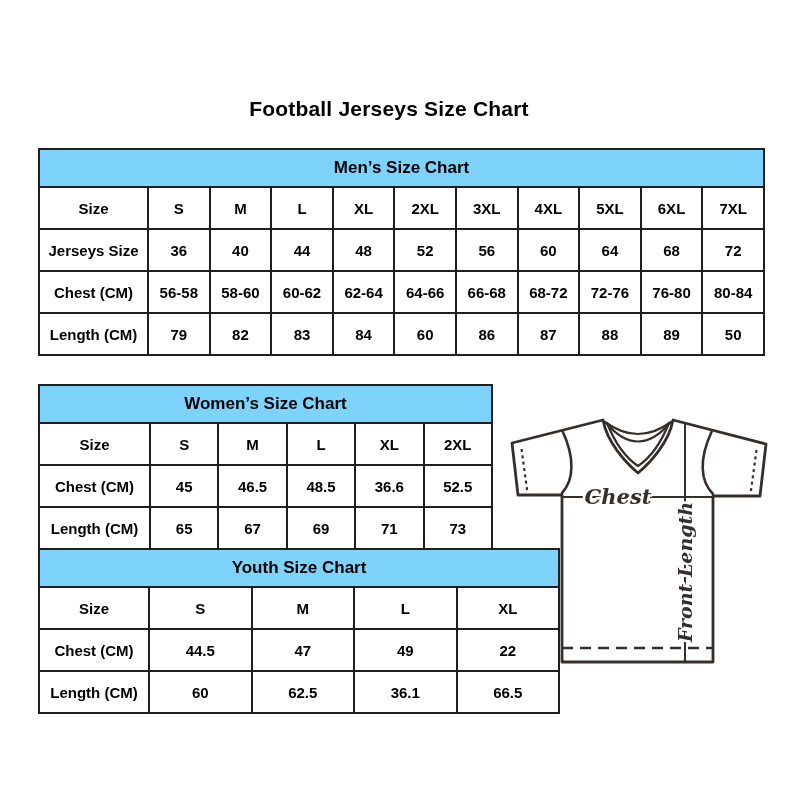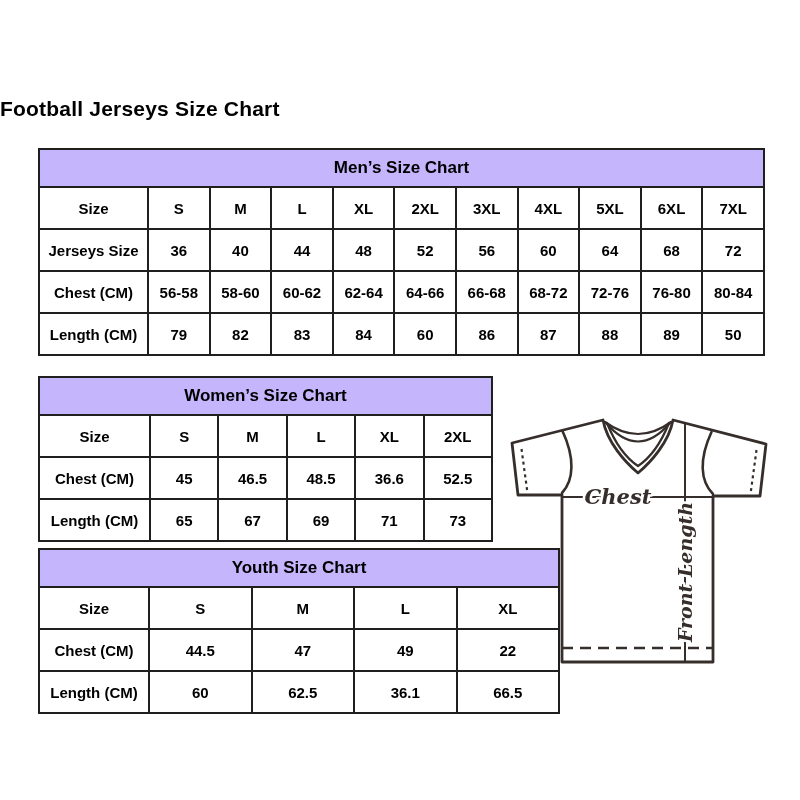--- a/index.html
+++ b/index.html
@@ -6,47 +6,47 @@
   body {
     width: 800px; height: 800px;
     position: relative;
     background: #ffffff;
     overflow: hidden;
     font-family: "Liberation Sans", sans-serif;
   }
   .page-title {
     position: absolute;
     top: 97px; left: 0; width: 778px;
-    text-align: left;
+    text-align: center;
     font-size: 21px;
     font-weight: bold;
     color: #000;
     letter-spacing: 0.2px;
   }
   .table-wrap { position: absolute; }
   #table-mens   { left: 38px; top: 148px; width: 727px; }
-  #table-womens { left: 38px; top: 376px; width: 455px; }
+  #table-womens { left: 38px; top: 384px; width: 455px; }
   #table-youth  { left: 38px; top: 548px; width: 522px; }
 
   table.size-table {
     border-collapse: collapse;
     table-layout: fixed;
     width: 100%;
     font-family: "Liberation Sans", sans-serif;
     font-weight: bold;
     color: #000;
   }
   table.size-table th, table.size-table td {
     border: 2px solid #1f1f1f;
     text-align: center;
     vertical-align: middle;
     padding: 0;
   }
   table.size-table th.tbl-head {
-    background: #c4b5fd;
+    background: #7dd3fc;
     font-size: 17px;
     height: 36px;
   }
   table.size-table td {
     background: #ffffff;
     font-size: 15px;
     height: 40px;
   }
   #jersey-diagram {
     position: absolute;

